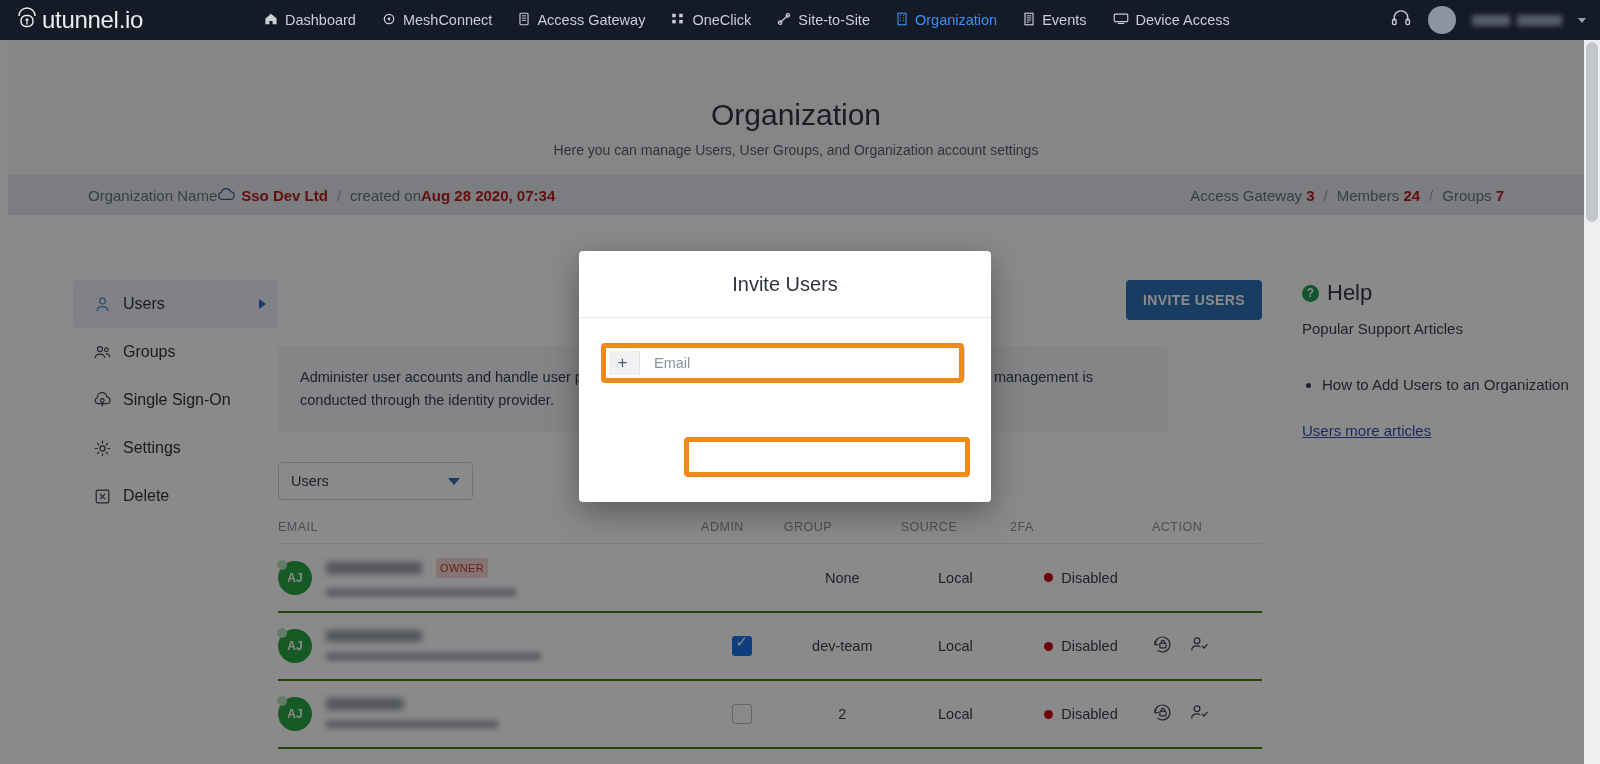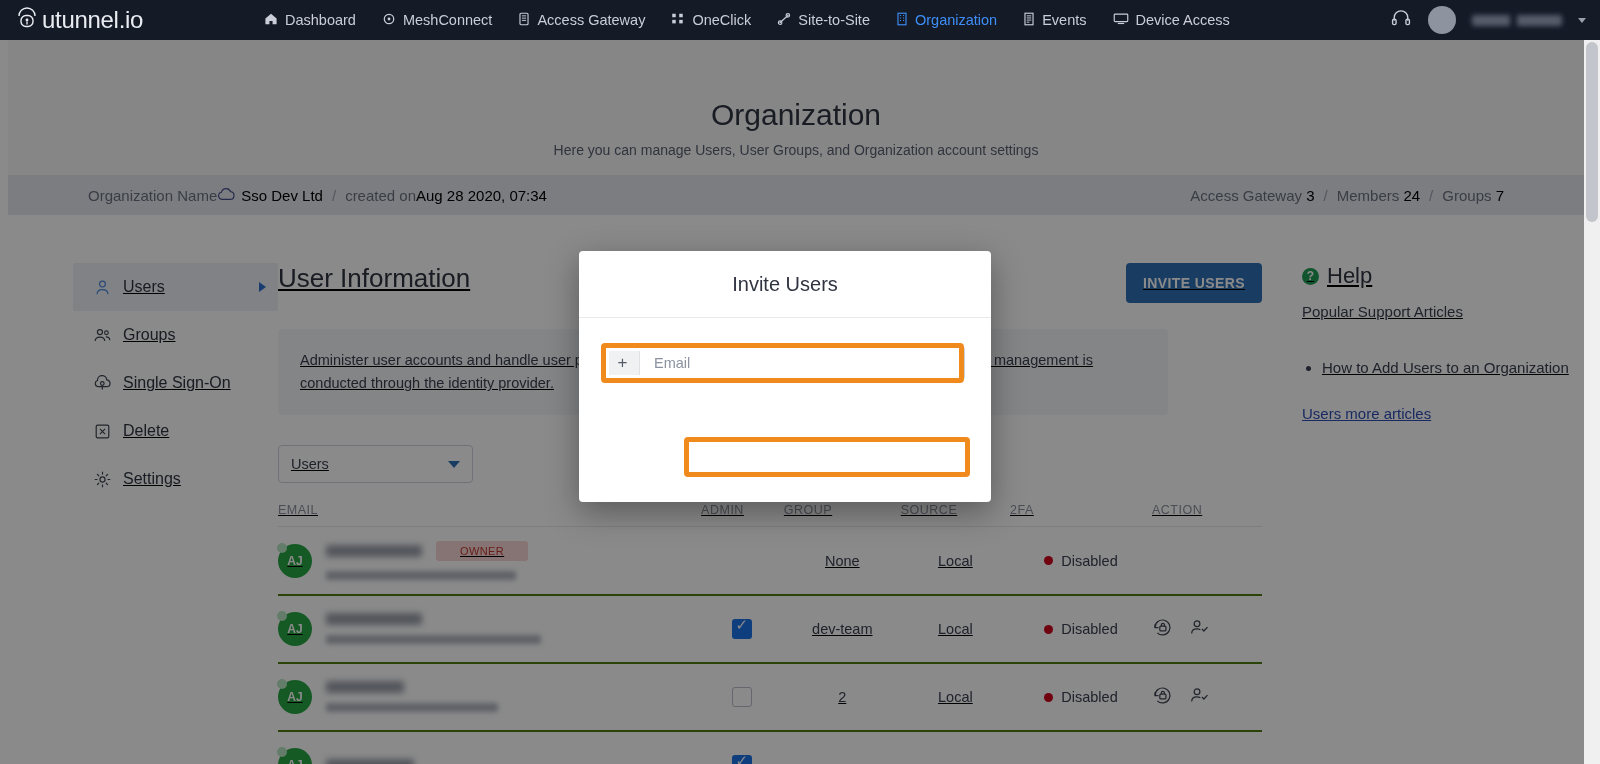--- a/index.html
+++ b/index.html
@@ -39,29 +39,29 @@
   
   .hero { position: absolute; left: 8px; top: 40px; width: 1576px; height: 135px;
           background: #f7f8fa; text-align: center; }
   .hero h1 { font-size: 30px; font-weight: 400; color: #2f3440; padding-top: 58px; }
   .hero p { font-size: 14px; color: #5a6070; margin-top: 10px; }
 
   
   .crumbs { position: absolute; left: 8px; top: 175px; width: 1576px; height: 40px;
             background: #e3e8ef; display: flex; align-items: center;
             padding: 0 80px; font-size: 15px; color: #6b7280; }
-  .crumb-strong { color: #000000; font-weight: 400; }
+  .crumb-strong { color: #b91c1c; font-weight: 700; }
   .crumb-sep { margin: 0 9px; color: #9aa1ad; }
   .cloud-ico { margin-right: 6px; display: inline-block; vertical-align: -3px; }
   .crumbs-right { margin-left: auto; display: flex; align-items: center;
                   font-size: 15px; color: #6b7280; }
 
   
-  .body-wrap { position: absolute; left: 8px; top: 215px; width: 1576px; bottom: 0;
-               background: #ffffff; display: flex; padding-top: 48px; text-decoration: underline; }
+  .body-wrap { position: absolute; left: 8px; top: 232px; width: 1576px; bottom: 0;
+               background: #ffffff; display: flex; padding-top: 48px; }
   .sidebar { width: 270px; padding-left: 83px; }
   .side-item { display: flex; align-items: center; height: 48px; font-size: 16px;
                color: #2f3440; cursor: pointer; }
   .side-item.active { background: #eef1f6; margin-left: -18px; padding-left: 18px;
                       width: 205px; border-radius: 2px; }
   .side-item.active .side-label { color: #2f3440; }
   .side-ico { width: 22px; display: inline-flex; justify-content: center;
               margin-right: 10px; color: #3f4553; }
   .side-item.active .side-ico { color: #4a89dc; }
   .side-chev { margin-left: auto; margin-right: 12px; width: 0; height: 0;
@@ -107,21 +107,21 @@
             align-items: center; justify-content: center; position: relative;
             flex: 0 0 34px; }
   .avatar .dot { position: absolute; left: -1px; top: -1px; width: 10px; height: 10px;
                  border-radius: 50%; background: #b9e6c4; }
   .ident { margin-left: 14px; }
   .blur-name { height: 12px; border-radius: 2px; background: #9aa0ab;
                filter: blur(3px); width: 96px; }
   .blur-mail { height: 9px; border-radius: 2px; background: #b0b5bf;
                filter: blur(2.6px); width: 190px; margin-top: 10px; }
   .badge-owner { display: inline-block; background: #f7d4d6; color: #c0392b;
-                 font-size: 11px; letter-spacing: .4px; padding: 4px 24px;
+                 font-size: 11px; letter-spacing: .4px; padding: 4px 4px;
                  border-radius: 3px; margin-left: 14px; vertical-align: 2px; }
   .name-row { display: flex; align-items: center; }
   .chk { width: 20px; height: 20px; border-radius: 3px; display: inline-block;
          vertical-align: middle; cursor: pointer; }
   .chk.on { background: #1a73e8; position: relative; }
   .chk.on::after { content: "✓"; position: absolute; left: 3px; top: -3px;
                    color: #fff; font-size: 15px; }
   .chk.off { border: 1px solid #b9bec8; background: #fff; }
   .status { display: inline-flex; align-items: center; gap: 8px; }
   .dot-red { width: 9px; height: 9px; border-radius: 50%; background: #d0021b; }
@@ -249,40 +249,39 @@
                 <path d="M5.2 12.4h9a3.6 3.6 0 0 0 .3-7.2A4.7 4.7 0 0 0 4.7 5.8a3.4 3.4 0 0 0 .5 6.6z" fill="none" stroke="currentColor" stroke-width="1.3"></path>
                 <circle cx="9.8" cy="9" r="1.9" fill="none" stroke="currentColor" stroke-width="1.3"></circle>
                 <path d="M9.8 10.9v4.4" stroke="currentColor" stroke-width="1.3"></path>
               </svg>
           </span>
           <span class="side-label">Single Sign-On</span>
         </div>
         <div class="side-item">
           <span class="side-ico">
             <svg width="17" height="17" viewBox="0 0 20 20">
+                <circle cx="10" cy="10" r="3" fill="none" stroke="currentColor" stroke-width="1.4"></circle>
+                <path d="M10 1.4v2.2M10 16.4v2.2M1.4 10h2.2M16.4 10h2.2M4 4l1.6 1.6M14.4 14.4 16 16M16 4l-1.6 1.6M5.6 14.4 4 16" stroke="currentColor" stroke-width="1.4" stroke-linecap="round"></path>
+              </svg>
+          </span>
+          <span class="side-label">Settings</span>
+        </div>
+        <div class="side-item">
+          <span class="side-ico">
+            <svg width="17" height="17" viewBox="0 0 20 20">
                 <rect x="2.6" y="2.6" width="14.8" height="14.8" rx="1.6" fill="none" stroke="currentColor" stroke-width="1.4"></rect>
                 <path d="M7 7l6 6M13 7l-6 6" stroke="currentColor" stroke-width="1.4"></path>
               </svg>
           </span>
           <span class="side-label">Delete</span>
         </div>
-        <div class="side-item">
-          <span class="side-ico">
-            <svg width="17" height="17" viewBox="0 0 20 20">
-                <circle cx="10" cy="10" r="3" fill="none" stroke="currentColor" stroke-width="1.4"></circle>
-                <path d="M10 1.4v2.2M10 16.4v2.2M1.4 10h2.2M16.4 10h2.2M4 4l1.6 1.6M14.4 14.4 16 16M16 4l-1.6 1.6M5.6 14.4 4 16" stroke="currentColor" stroke-width="1.4" stroke-linecap="round"></path>
-              </svg>
-          </span>
-          <span class="side-label">Settings</span>
-        </div>
       </div>
 
       <div class="main">
         <div class="main-head">
-          <div class="main-title">User Information</div>
           <button class="invite-users-btn">INVITE USERS</button>
         </div>
 
         <div class="notice">Administer user accounts and handle user permissions here. When Single Sign-On (SSO) is activated, user management is conducted through the identity provider.</div>
 
         <div class="filters">
           <div class="select-box">
             <span>Users</span>
             <span class="sel-caret"></span>
           </div>

